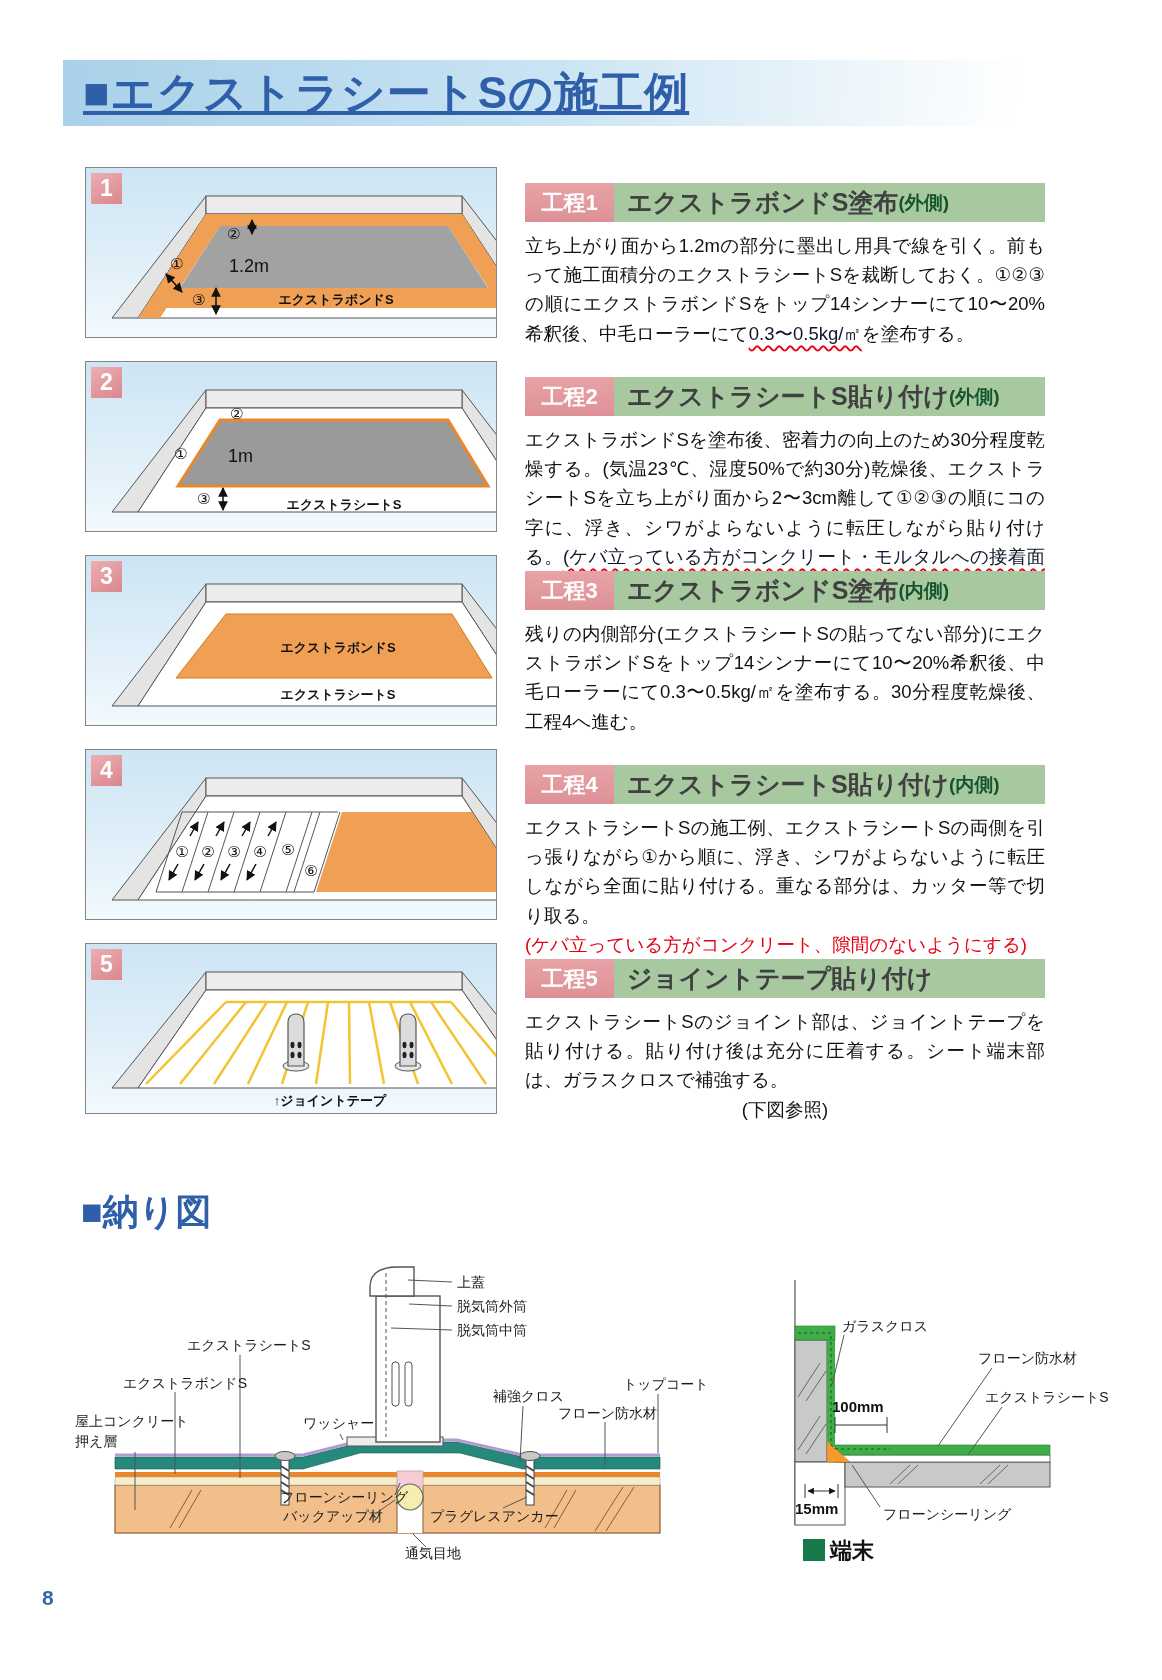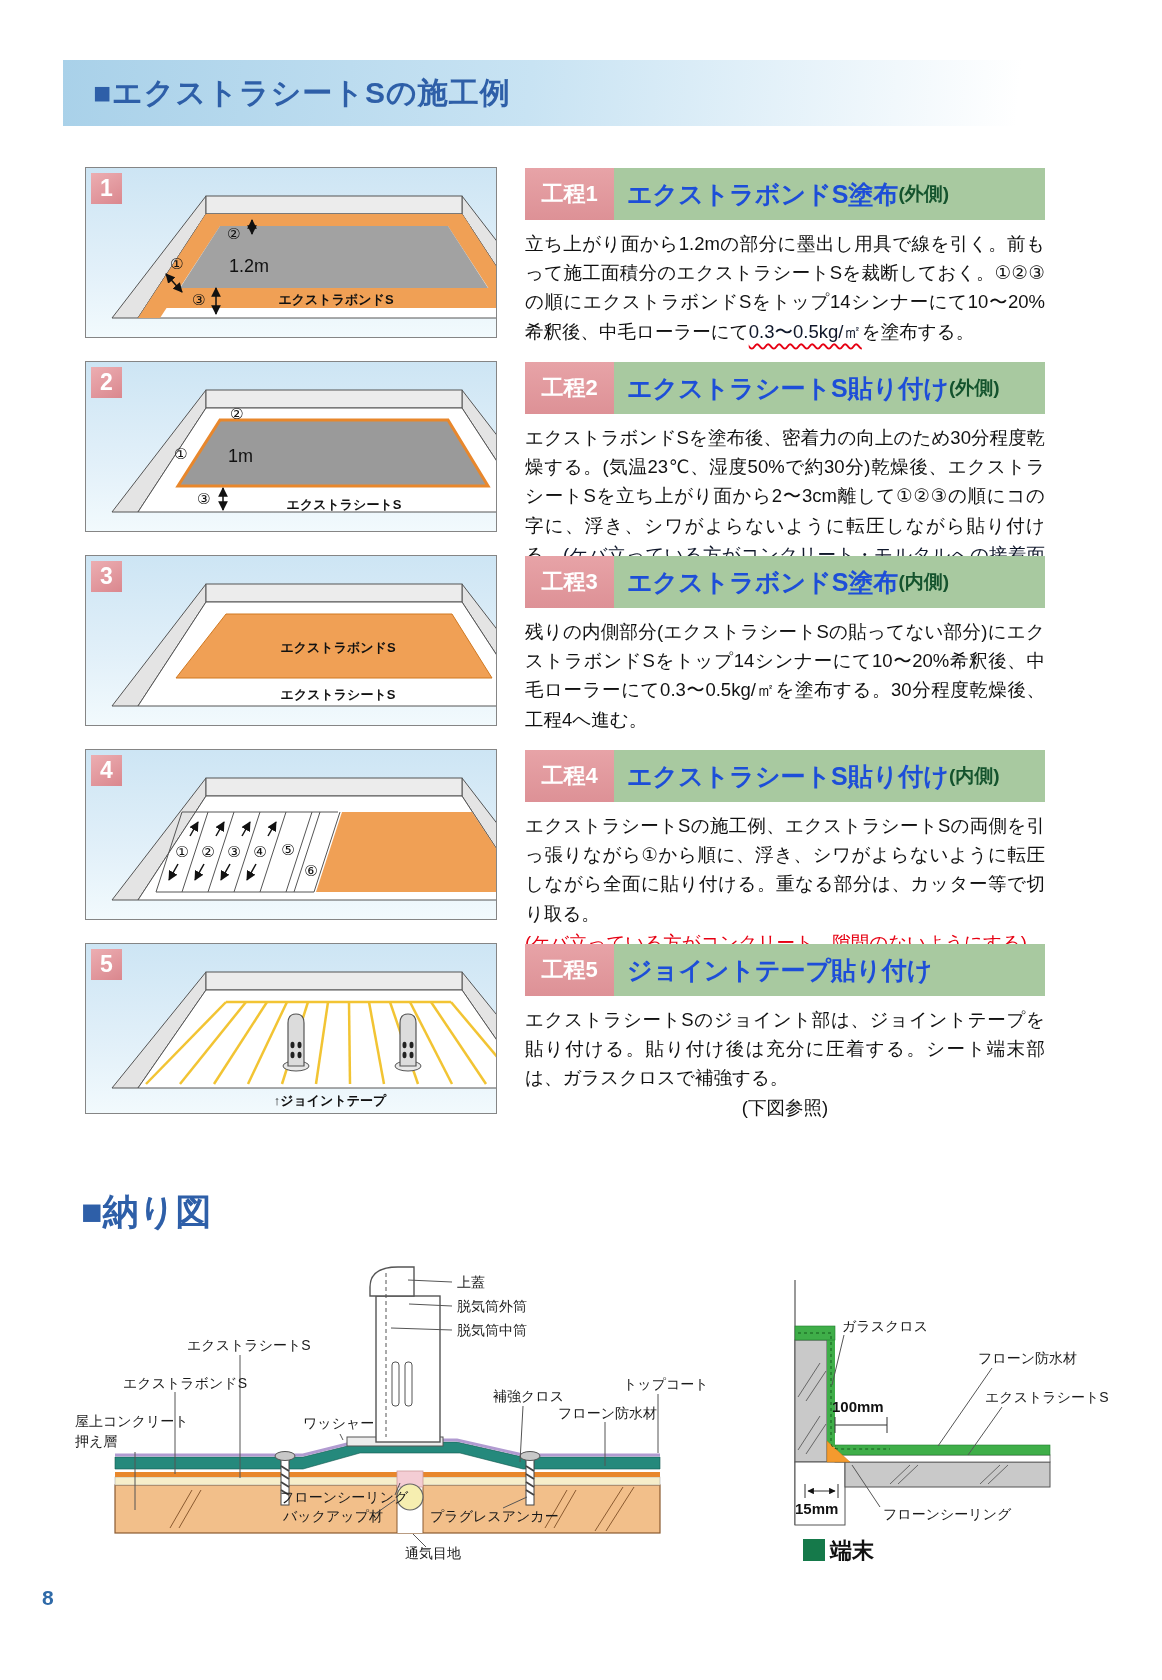--- a/index.html
+++ b/index.html
@@ -5,41 +5,41 @@
   html,body{margin:0;padding:0;}
   body{
     width:1162px;height:1680px;background:#ffffff;position:relative;overflow:hidden;
     font-family:"Liberation Sans","DejaVu Sans",sans-serif;color:#111;
   }
   .banner{
     position:absolute;left:63px;top:60px;width:1037px;height:66px;
     background:linear-gradient(95deg,#a9d1e9 0%,#c8e3f3 45%,#ffffff 92%);
     display:flex;align-items:center;
   }
-  .banner-title{color:#2e5fa8;font-size:30px;font-weight:bold;padding-left:30px;letter-spacing:1px;}
+  .banner-title{color:#2e5fa8;font-size:44px;font-weight:bold;padding-left:20px;letter-spacing:1px;text-decoration:underline;}
   .steps{position:absolute;left:85px;top:167px;width:1000px;}
   .step-row{display:flex;height:171px;margin-bottom:23px;}
   .panel{
     width:412px;height:171px;flex:none;border:1.5px solid #858585;box-sizing:border-box;
     background:linear-gradient(#cde5f4 0%,#e2f0f9 60%,#f2fafd 100%);position:relative;
   }
   .badge{
     position:absolute;top:5px;left:5px;width:31px;height:31px;z-index:2;
     background:linear-gradient(150deg,#ecaeb2 0%,#da878e 100%);
     color:#fff;font-size:23px;font-weight:bold;display:flex;align-items:center;justify-content:center;
   }
   svg.diag{position:absolute;left:0;top:0;}
   .step-text{margin-left:28px;width:520px;}
-  .step-bar{display:flex;height:52px;margin-top:1px;margin-bottom:9px;}
+  .step-bar{display:flex;height:39px;margin-top:16px;margin-bottom:9px;}
   .step-label{
     width:89px;flex:none;background:linear-gradient(#e7a3a7,#dd9196);color:#fff;
     font-size:22px;font-weight:bold;display:flex;align-items:center;justify-content:center;
   }
   .step-title-bar{flex:1;background:#a8c9a0;display:flex;align-items:baseline;padding-left:13px;}
-  .step-title{font-size:25px;font-weight:bold;color:#1d4ed8;align-self:center;}
+  .step-title{font-size:25px;font-weight:bold;color:#404040;align-self:center;}
   .step-suffix{font-size:19px;font-weight:bold;color:#14532d;align-self:center;}
   .step-body{font-size:18.5px;line-height:1.58;text-align:justify;}
   .red{color:#e60012;}
   .wavy{
     color:#0f172a;text-decoration:underline;text-decoration-style:wavy;
     text-decoration-color:#e60012;text-decoration-thickness:1.5px;text-underline-offset:5px;
   }
   .ref-note{text-align:center;}
   .section2-title{position:absolute;left:63px;top:1188px;color:#2e5fa8;font-size:36px;font-weight:bold;margin-left:18px;}
   .detail-left{position:absolute;left:58px;top:1190px;}

